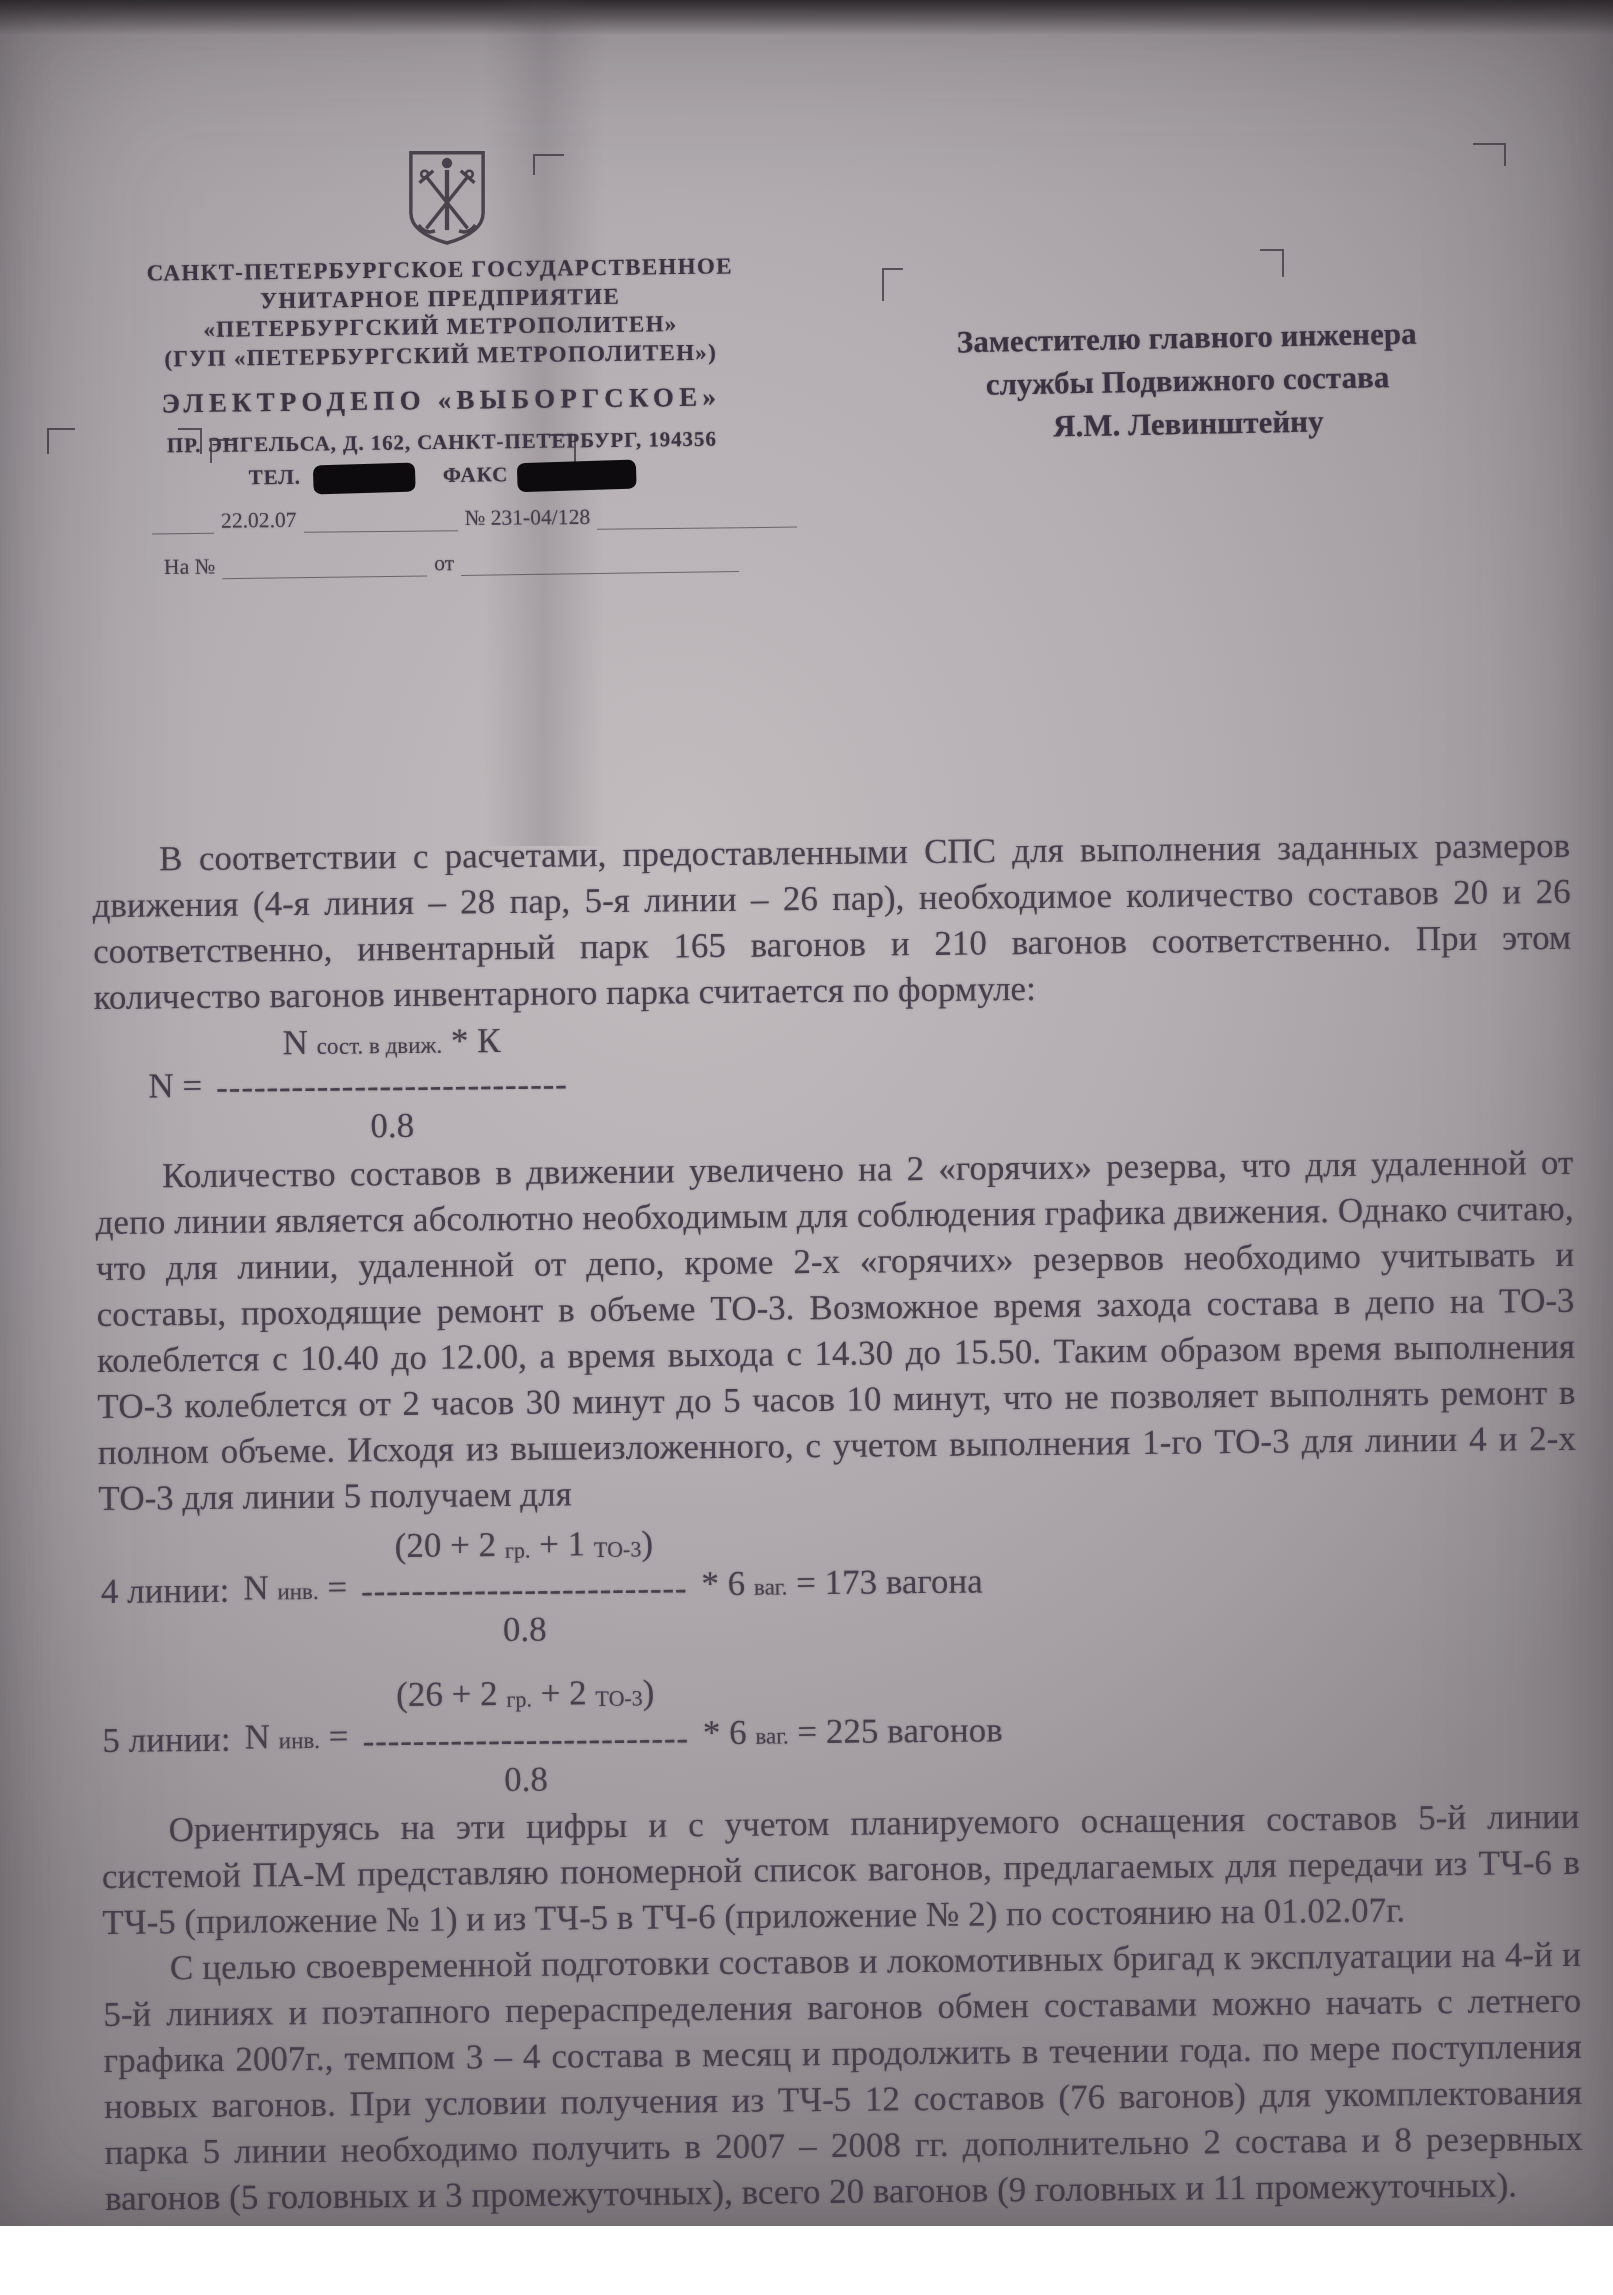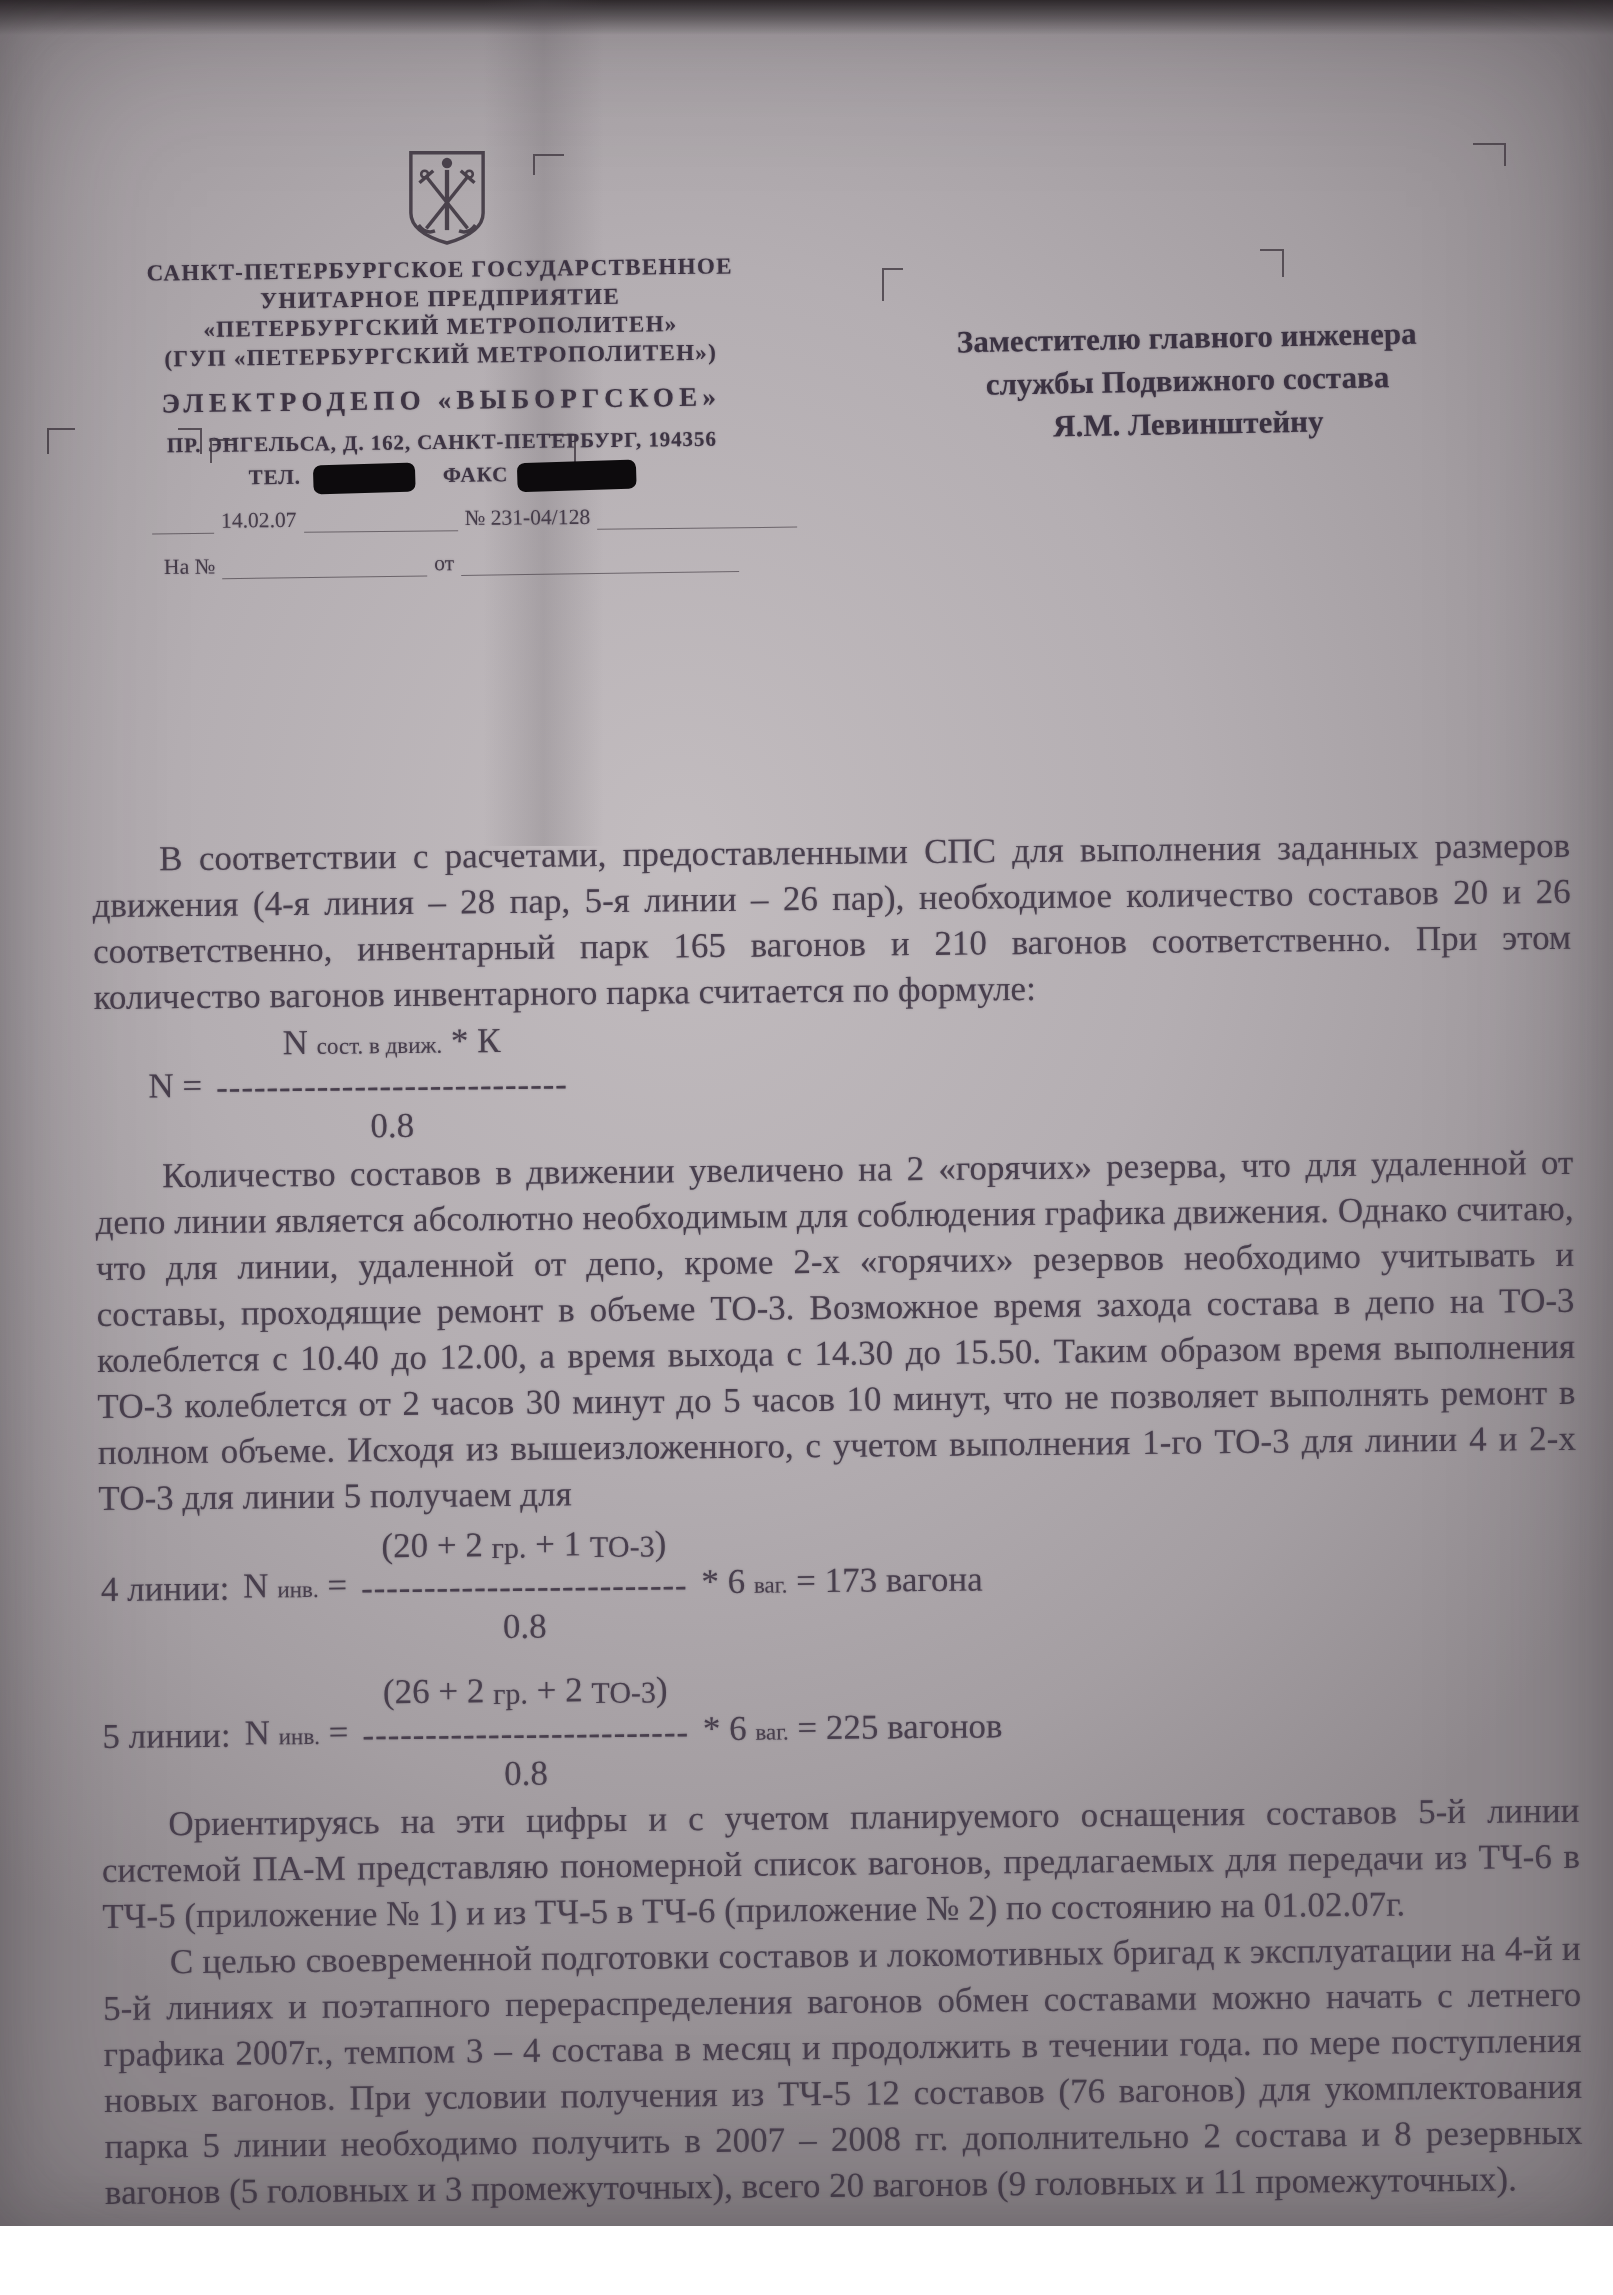--- a/index.html
+++ b/index.html
@@ -63,21 +63,21 @@
   }
   .letter-body p{margin:0;text-indent:67px;}
 
   .formula{display:flex;align-items:center;gap:14px;font-size:35px;line-height:38px;}
   .f-gen{margin:3.5px 0 5.2px 54px;}
   .f-line{margin:7px 0 3.5px 1.7px;}
   .f5{margin-top:24px;}
   .fraction{display:inline-flex;flex-direction:column;align-items:center;line-height:40px;}
   .frac-bar{letter-spacing:0.9px;white-space:nowrap;}
   .sub{font-size:23px;}
-  .subsc{font-size:30px;vertical-align:-1.7px;}
+  .subsc{font-size:22px;vertical-align:-1.7px;}
   .nowrap{white-space:nowrap;}
 </style>
 </head>
 <body>
 
 <div class="photo">
 
   <div class="top-edge"></div>
   <div class="crease"></div>
 
@@ -112,21 +112,21 @@
     <div class="org">«ПЕТЕРБУРГСКИЙ МЕТРОПОЛИТЕН»</div>
     <div class="org">(ГУП «ПЕТЕРБУРГСКИЙ МЕТРОПОЛИТЕН»)</div>
     <div class="depot">ЭЛЕКТРОДЕПО «ВЫБОРГСКОЕ»</div>
     <div class="addr">ПР. ЭНГЕЛЬСА, Д. 162, САНКТ-ПЕТЕРБУРГ, 194356</div>
     <div class="tel">
       <span>ТЕЛ.</span><span class="redaction red-tel"></span><span class="fax-label">ФАКС</span><span class="redaction red-fax"></span>
     </div>
   </div>
 
   <div class="ref ref1">
-    <span class="useg" style="width:62px;"></span><span>14.02.07</span><span class="useg" style="width:154px;"></span><span>№</span>&nbsp;<span>231-04/128</span><span class="useg" style="width:200px;"></span>
+    <span class="useg" style="width:62px;"></span><span>22.02.07</span><span class="useg" style="width:154px;"></span><span>№</span>&nbsp;<span>231-04/128</span><span class="useg" style="width:200px;"></span>
   </div>
   <div class="ref ref2">
     <span>На №</span><span class="useg" style="width:205px;"></span><span>от</span><span class="useg" style="width:278px;"></span>
   </div>
 
   <div class="addressee">
     <div>Заместителю главного инженера</div>
     <div>службы Подвижного состава</div>
     <div>Я.М. Левинштейну</div>
   </div>

